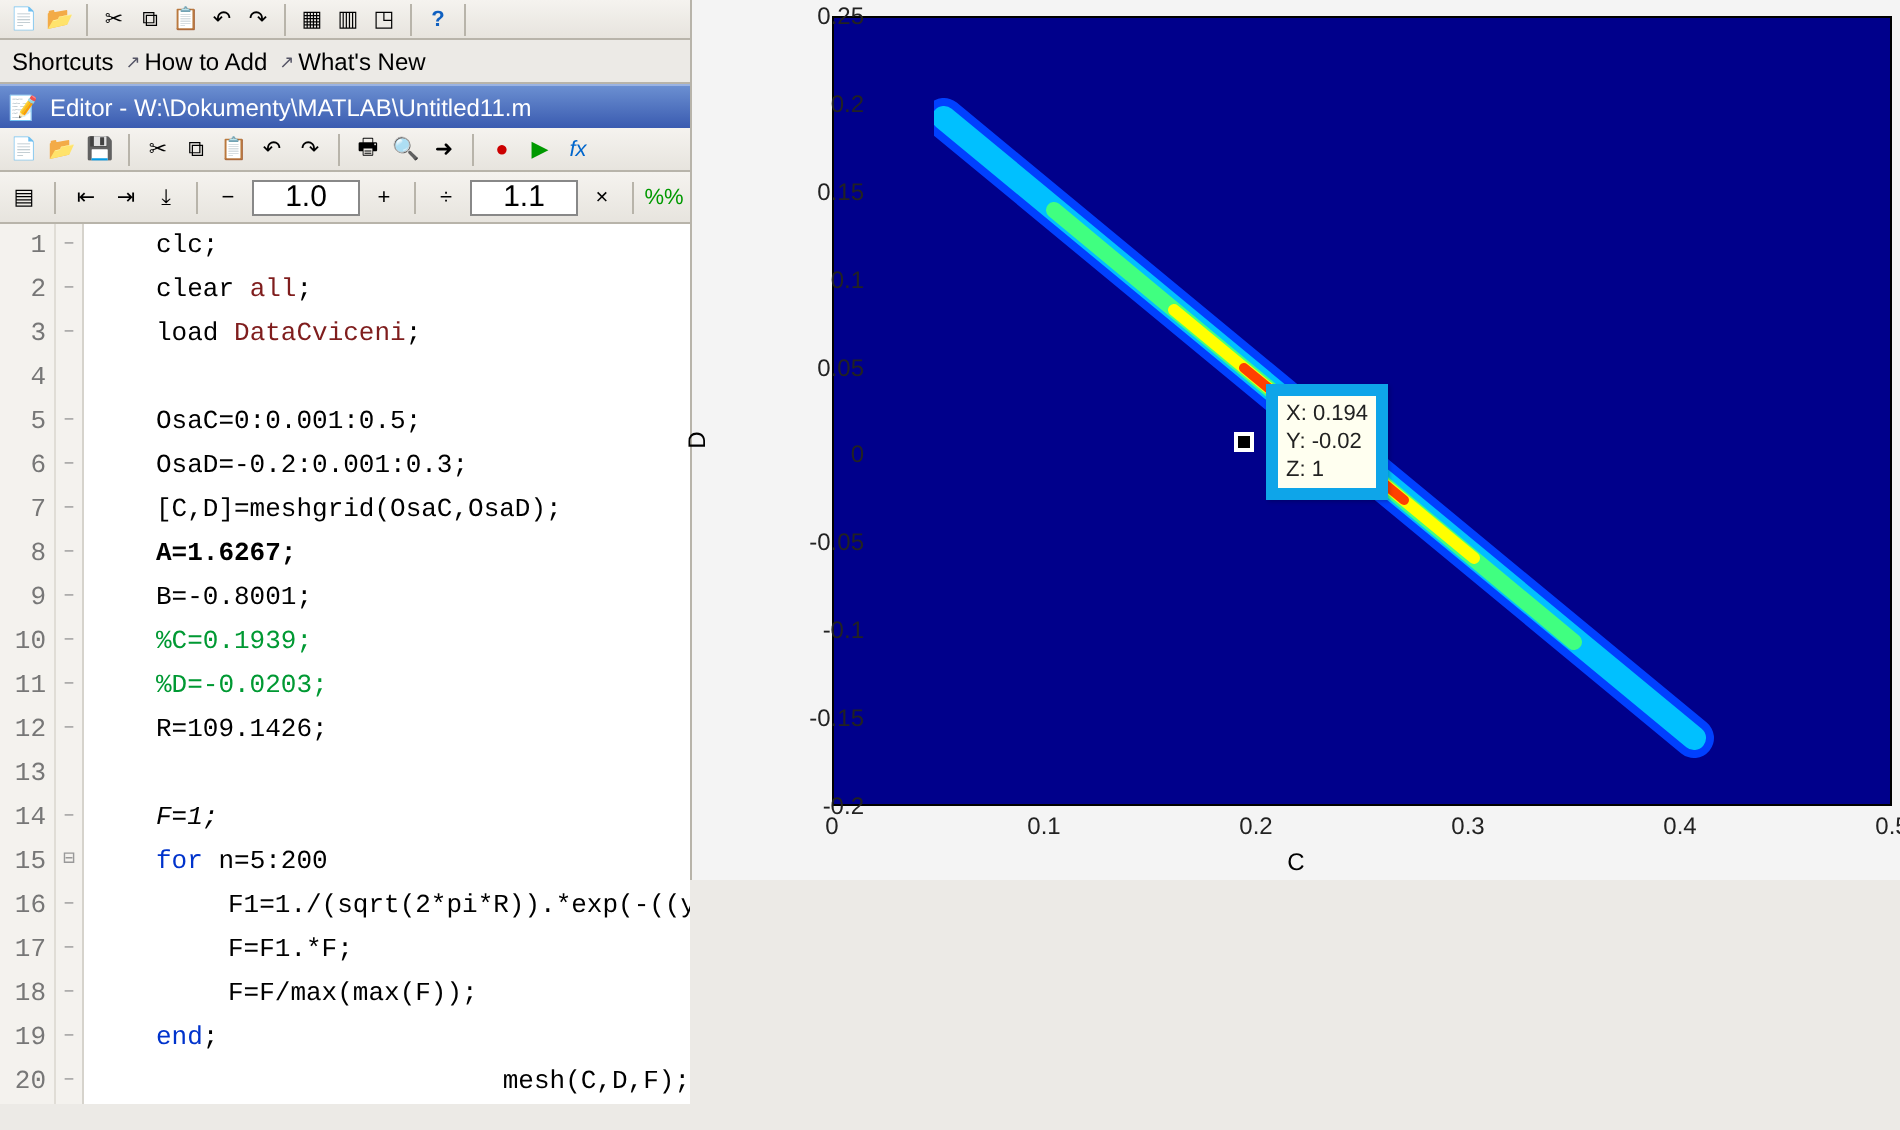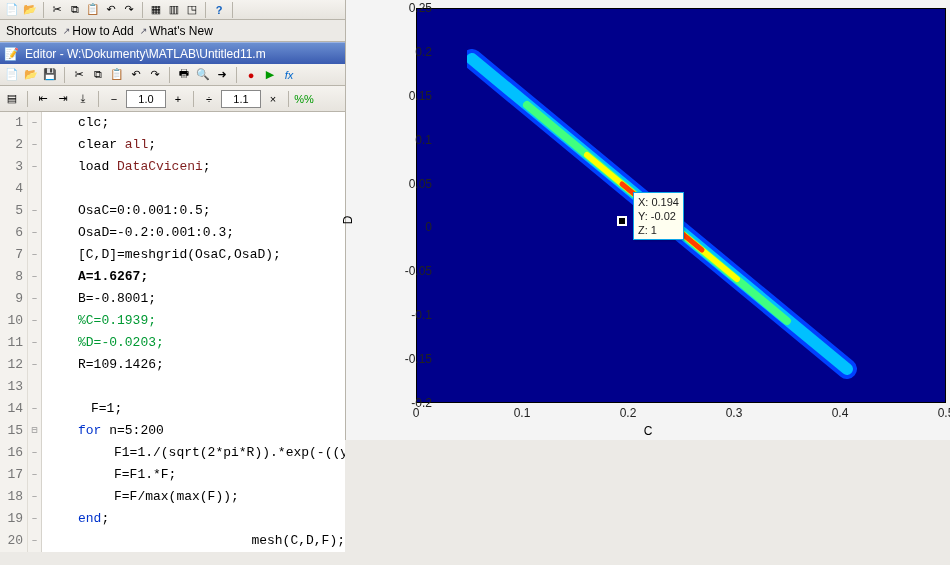--- a/index.html
+++ b/index.html
@@ -78,26 +78,26 @@
     width: 345px;
     height: 26px;
     background: linear-gradient(#f5f3ef, #e7e4de);
     border-bottom: 1px solid #b8b4aa;
     display: flex;
     align-items: center;
     gap: 4px;
     padding: 0 4px;
   }
   .spin-input {
-    width: 40px;
+    width: 54px;
     height: 18px;
     border: 1px solid #888;
     background: #fff;
     text-align: center;
-    font-size: 11px;
+    font-size: 15px;
   }
   .code-area {
     width: 345px;
     background: #fff;
     font-family: "Courier New", monospace;
     font-size: 13px;
     line-height: 22px;
   }
   .code-line {
     display: flex;
@@ -180,21 +180,21 @@
   .axis-label-y {
     position: absolute;
     left: -2px;
     top: 50%;
     transform: translateY(-50%) rotate(-90deg);
     font-size: 12px;
   }
   .datatip {
     position: absolute;
     background: #fffff0;
-    border: 1px solid #0ea5e9;
+    border: 6px solid #0ea5e9;
     font-size: 11px;
     padding: 2px 4px;
     line-height: 14px;
     color: #222;
     box-shadow: 1px 1px 2px rgba(0,0,0,0.2);
   }
   .datatip-marker {
     position: absolute;
     width: 10px;
     height: 10px;
@@ -341,21 +341,21 @@
       <div class="code-text" style="padding-left: 36px;"><span>R=109.1426;</span></div>
     </div>
     <div class="code-line">
       <div class="gutter-num">13</div>
       <div class="gutter-fold"></div>
       <div class="code-text" style="padding-left: 0px;"><span></span></div>
     </div>
     <div class="code-line">
       <div class="gutter-num">14</div>
       <div class="gutter-fold">–</div>
-      <div class="code-text" style="padding-left: 49px;"><span>F=1;</span></div>
+      <div class="code-text" style="padding-left: 36px; font-style: italic;"><span>F=1;</span></div>
     </div>
     <div class="code-line">
       <div class="gutter-num">15</div>
       <div class="gutter-fold">⊟</div>
       <div class="code-text" style="padding-left: 36px;"><span class="kw-blue">for </span><span>n=5:200</span></div>
     </div>
     <div class="code-line">
       <div class="gutter-num">16</div>
       <div class="gutter-fold">–</div>
       <div class="code-text" style="padding-left: 72px;"><span>F1=1./(sqrt(2*pi*R)).*exp(-((y(n)-A*y(n-1)-B*y(n-2)-C*y(n-3)-D*y(n-4)).^2)./(2*R));</span></div>

